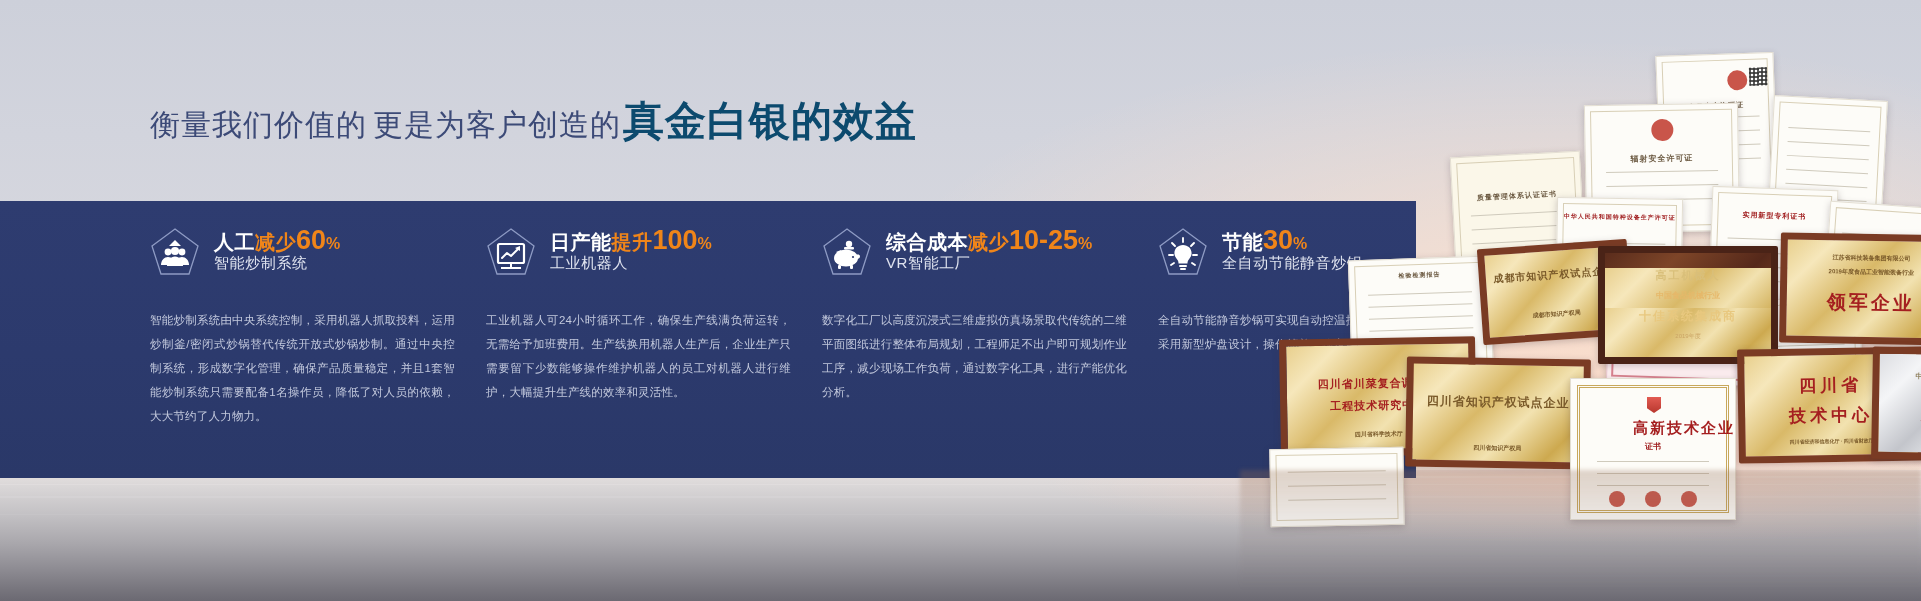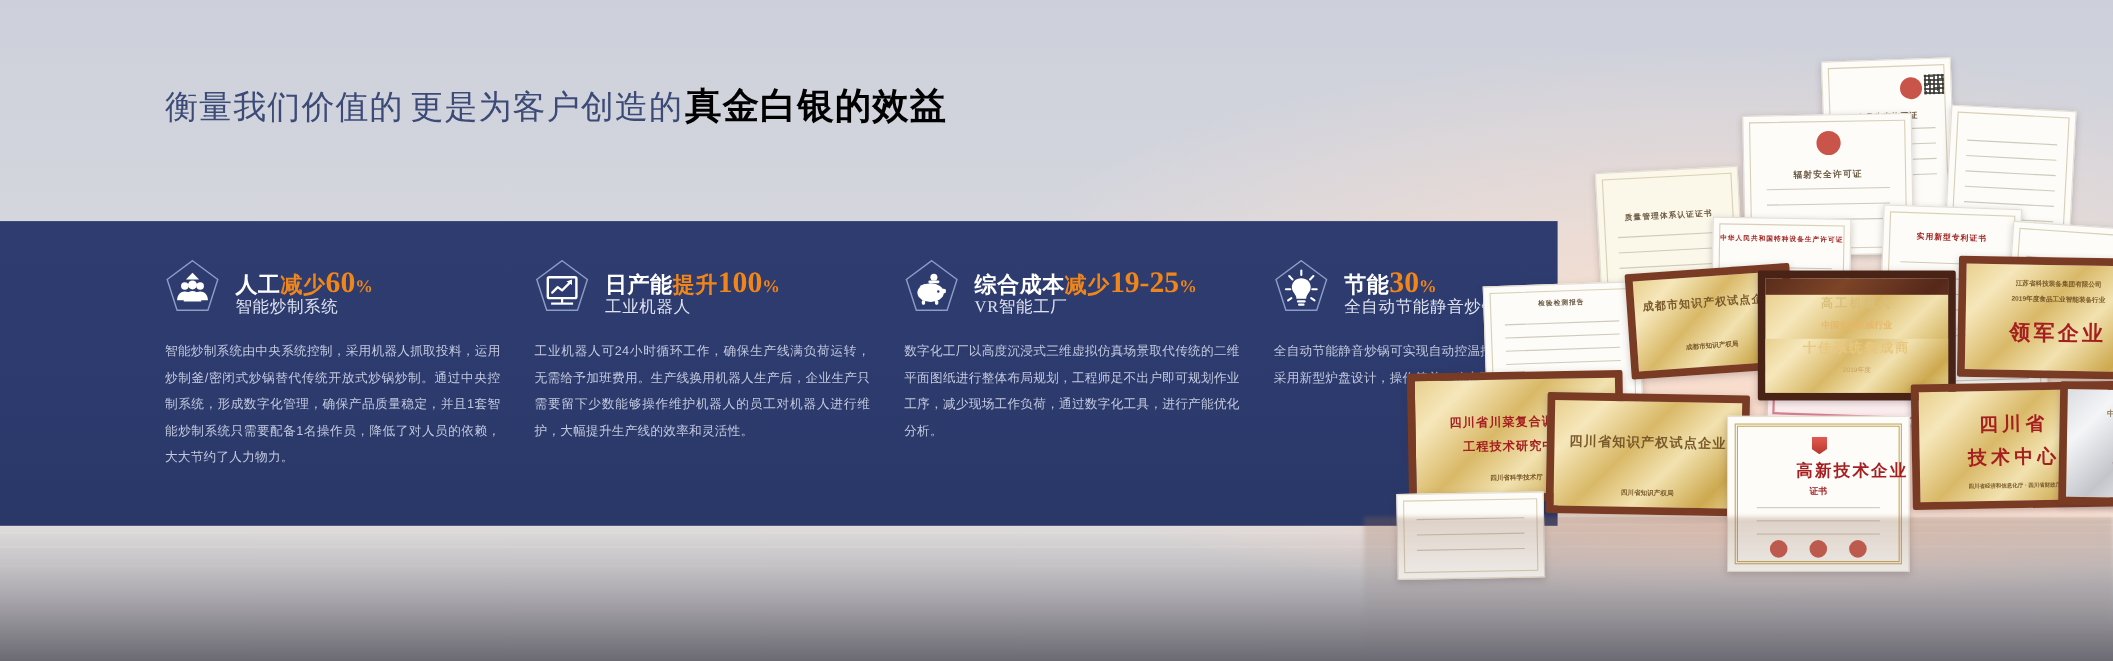--- a/index.html
+++ b/index.html
@@ -34,30 +34,30 @@
   .headline{
     position:absolute;left:150px;top:74px;height:72px;
     display:flex;align-items:baseline;white-space:nowrap;
   }
   .h-sm{font-size:30px;color:#3c4a77;letter-spacing:1px;font-weight:400;}
   .h-big{
     font-size:62px;font-weight:800;color:#2b3f76;letter-spacing:-1px;
     margin:0 6px;line-height:1;
   }
   .h-mid{font-size:30px;color:#3c4a77;letter-spacing:1px;font-weight:400;margin-left:6px;}
-  .h-accent{font-size:33px;font-weight:700;color:#000000;letter-spacing:1px;margin-left:2px;}
+  .h-accent{font-size:41px;font-weight:700;color:#0c4a6e;letter-spacing:1px;margin-left:2px;margin-top:20px;}
 
   
   .panel{
     position:absolute;left:0;top:201px;width:1416px;height:277px;
     background:linear-gradient(180deg,#2e3c70 0%,#2c3a6d 55%,#2a3868 100%);
   }
   .cols{position:absolute;left:150px;top:24px;display:flex;}
   .col{width:330px;padding-right:6px;}
-  .col-head{display:flex;align-items:flex-end;height:64px;font-family:Liberation Serif, serif;}
+  .col-head{display:flex;align-items:flex-start;height:64px;}
   .badge{
     width:50px;height:54px;flex:0 0 50px;position:relative;margin-right:14px;margin-top:2px;
   }
   .badge svg{display:block;}
   .head-text{padding-top:2px;}
   .stat{white-space:nowrap;line-height:1;margin-bottom:9px;}
   .stat .lbl{font-size:20px;font-weight:700;color:#ffffff;letter-spacing:.5px;}
   .stat .verb{font-size:20px;font-weight:700;color:#f08519;letter-spacing:.5px;}
   .stat .num{font-size:27px;font-weight:800;color:#f08519;letter-spacing:0;}
   .stat .pct{font-size:16px;font-weight:700;color:#f08519;}
@@ -186,21 +186,21 @@
               <ellipse cx="24" cy="31" rx="12" ry="8.6" fill="#fff"></ellipse>
               <path d="M34 28c2.5-1 4-.2 4 1.6s-2 2.6-3.6 2.3z" fill="#fff"></path>
               <polygon points="14,25 19,23 18,28" fill="#fff"></polygon>
               <rect x="16" y="38" width="3" height="4" rx="1" fill="#fff"></rect>
               <rect x="28" y="38" width="3" height="4" rx="1" fill="#fff"></rect>
               <circle cx="31" cy="30" r="1.1" fill="#2c3a6d"></circle>
             </svg>
           </span>
           <span class="head-text">
             <span class="stat">
-              <span class="lbl">综合成本</span><span class="verb">减少</span><span class="num">19-25</span><span class="pct">%</span>
+              <span class="lbl">综合成本</span><span class="verb">减少</span><span class="num">10-25</span><span class="pct">%</span>
             </span>
             <div class="sub">VR智能工厂</div>
           </span>
         </div>
         <div class="body-text">数字化工厂以高度沉浸式三维虚拟仿真场景取代传统的二维平面图纸进行整体布局规划，工程师足不出户即可规划作业工序，减少现场工作负荷，通过数字化工具，进行产能优化分析。</div>
       </div>
 
       <div class="col">
         <div class="col-head">
           <span class="badge">

